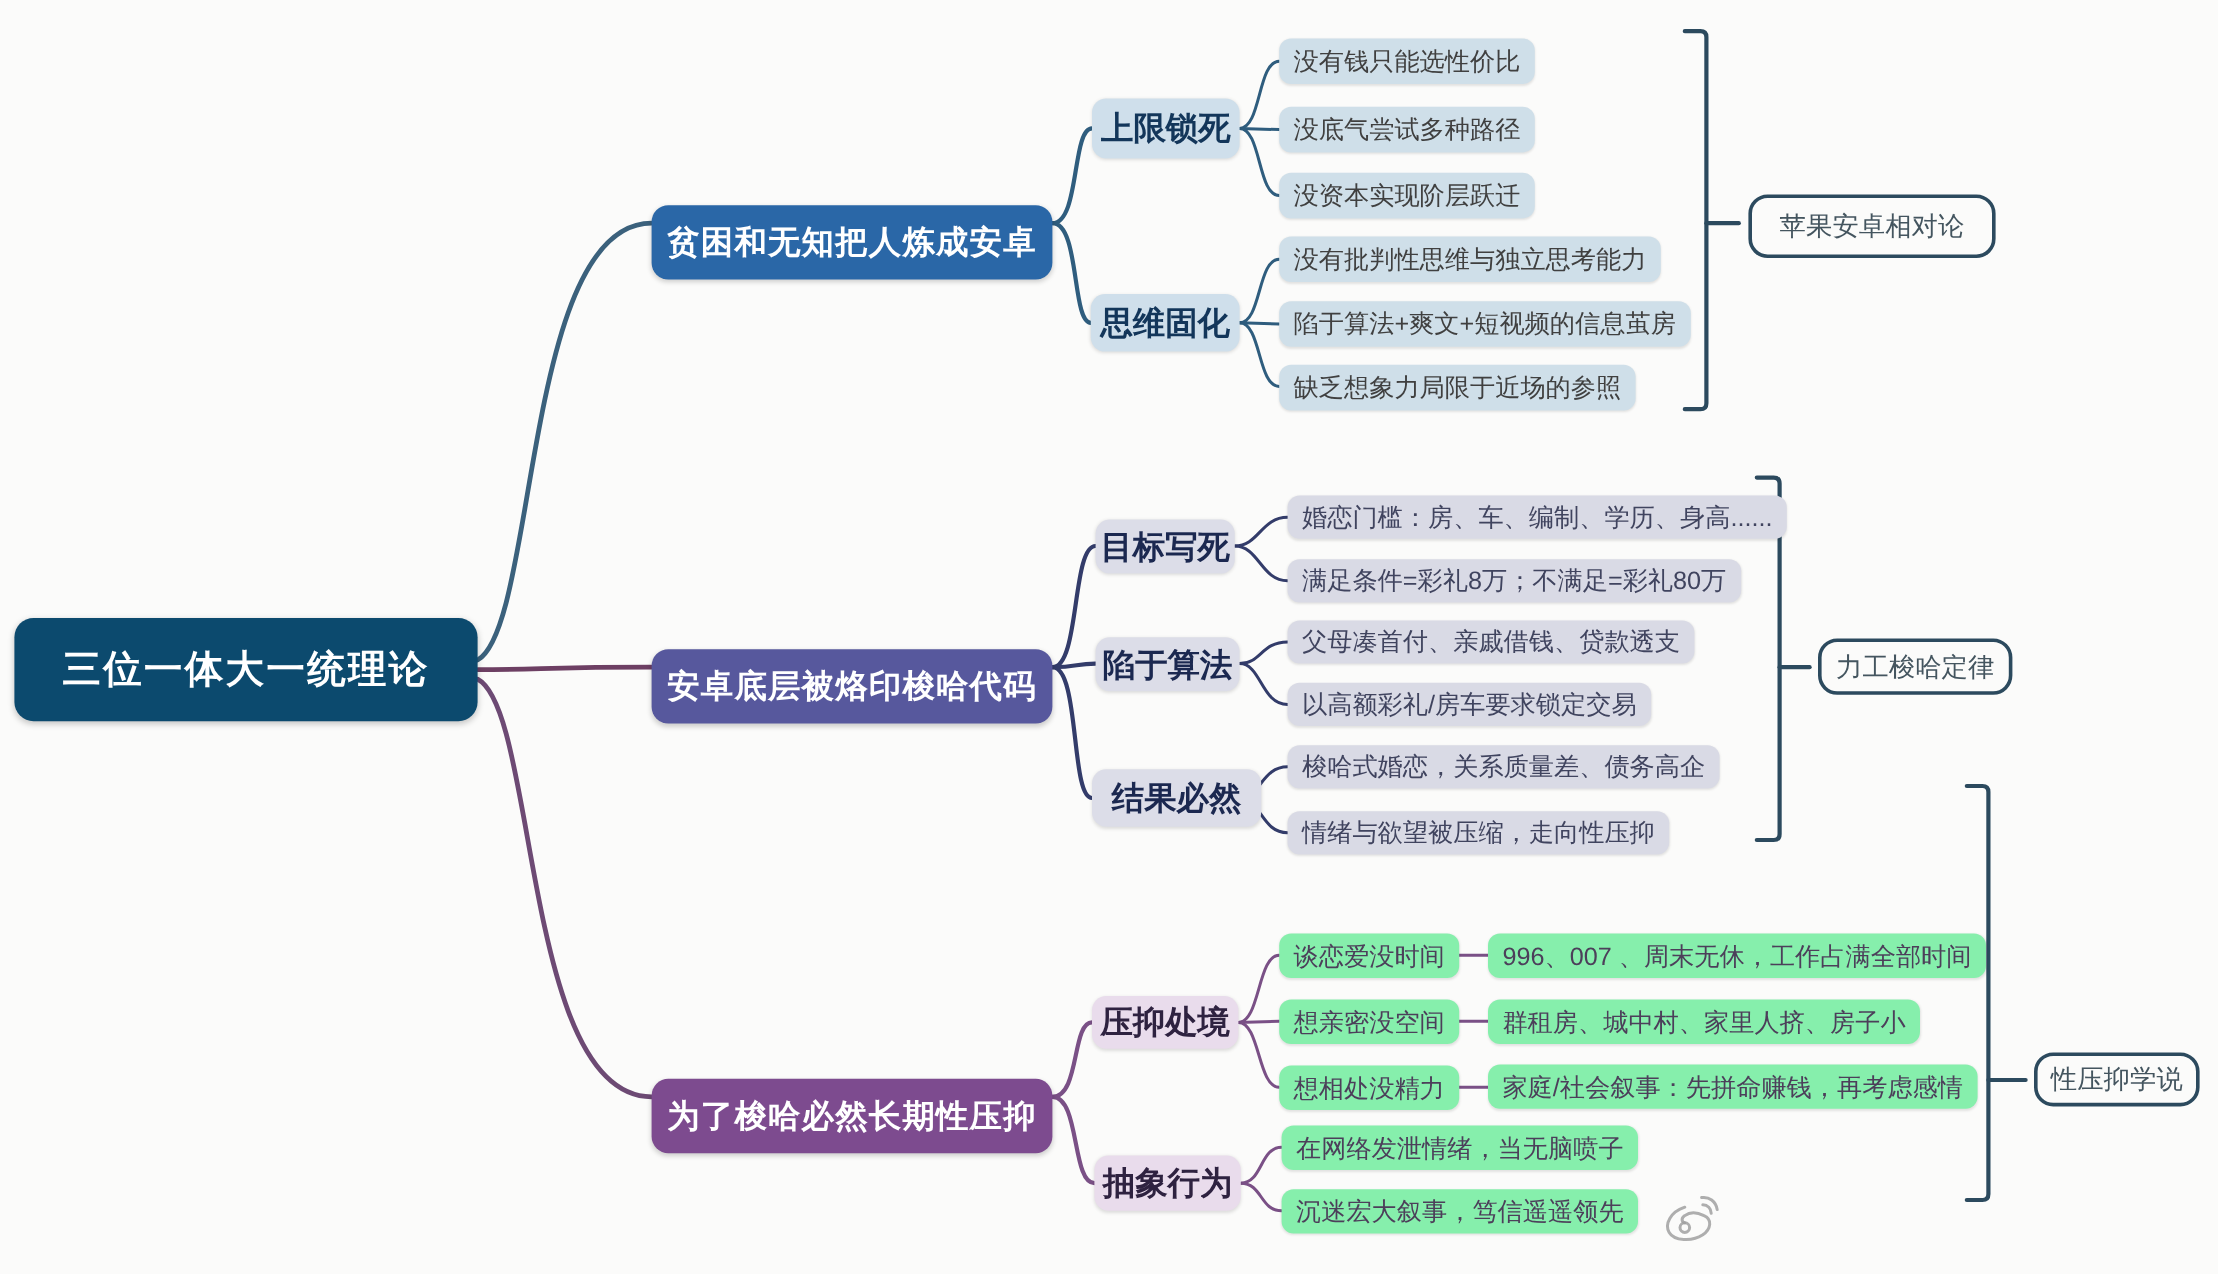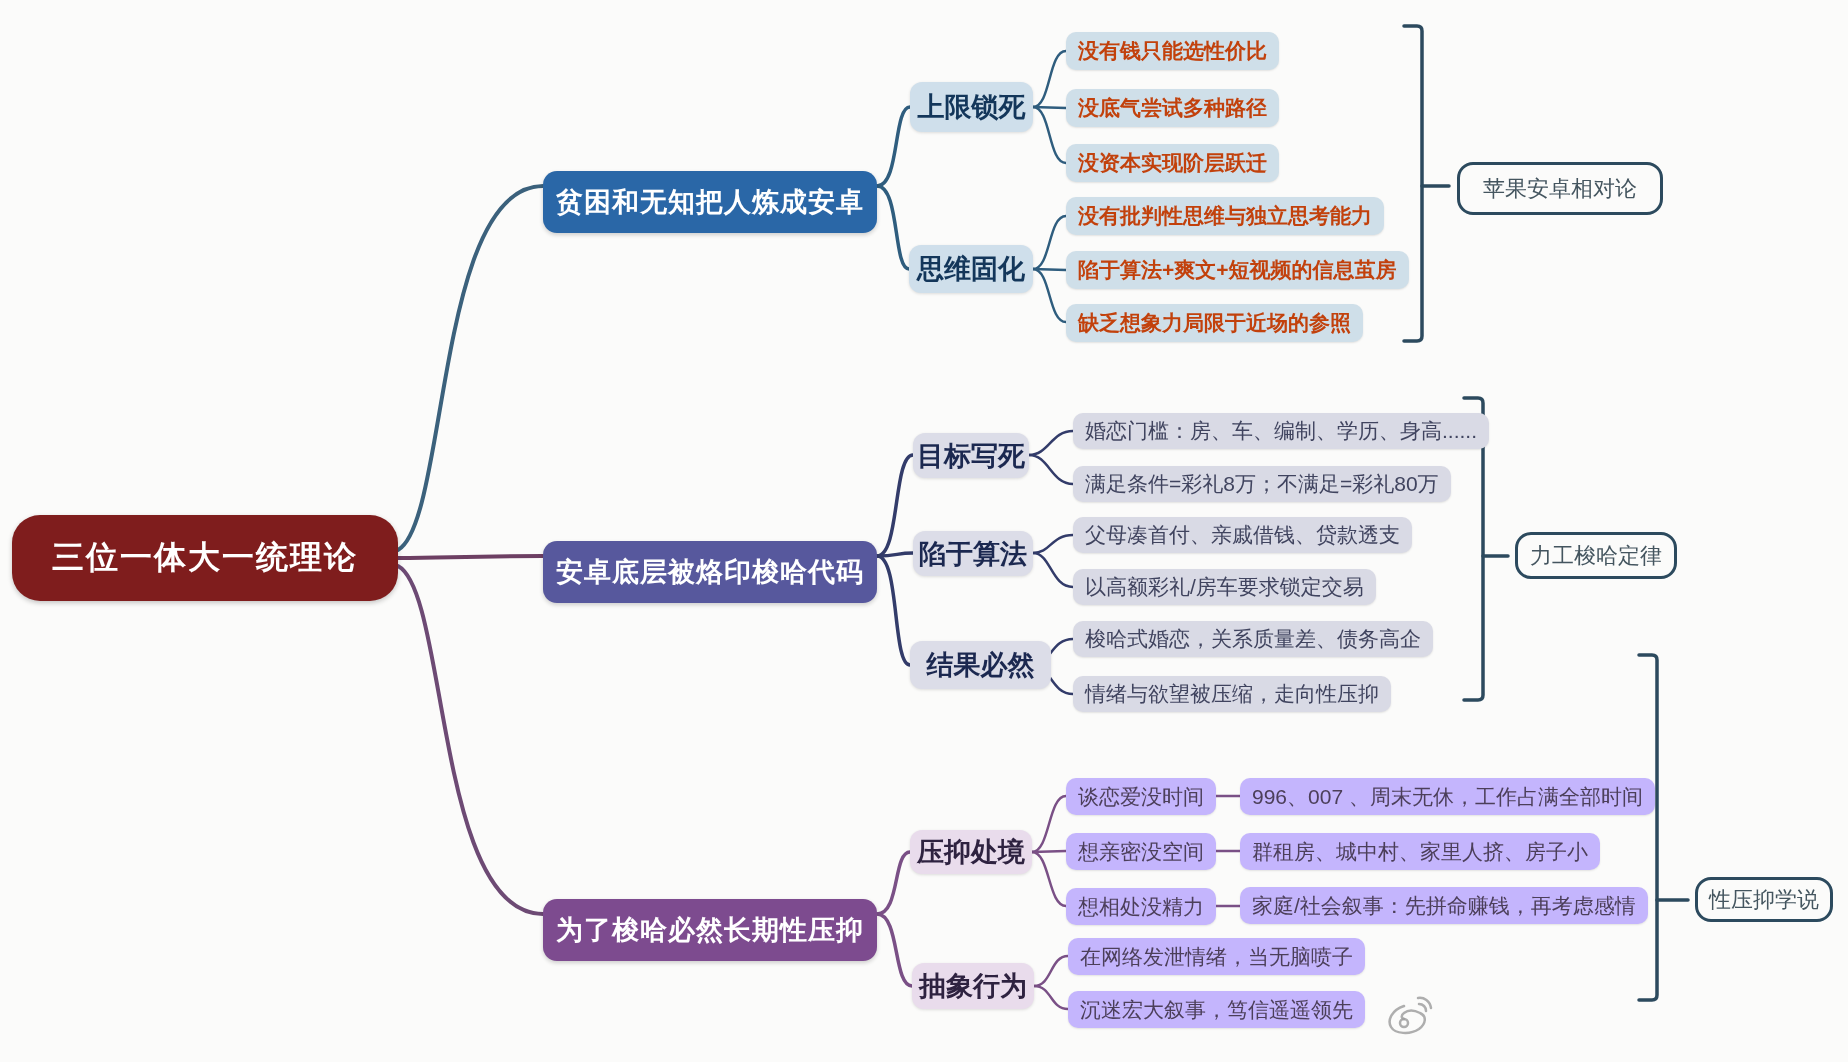--- a/index.html
+++ b/index.html
@@ -3,34 +3,34 @@
 <meta charset="utf-8">
 <style>
   html,body{margin:0;padding:0;background:#fbfbfa;}
   .canvas{position:relative;width:1848px;height:1062px;background:#fbfbfa;overflow:hidden;
           font-family:"Liberation Sans","DejaVu Sans",sans-serif;}
   svg.edges{position:absolute;left:0;top:0;width:1848px;height:1062px;pointer-events:none;}
   .node{position:absolute;display:flex;align-items:center;justify-content:center;
         white-space:nowrap;box-sizing:border-box;}
   .main{color:#fff;font-weight:bold;font-size:27px;border-radius:14px;
         box-shadow:0 2px 4px rgba(0,0,0,.18);letter-spacing:1px;margin-top:16px;}
-  .central{background:#7f1d1d;color:#fff;font-weight:bold;font-size:32px;border-radius:28px;
+  .central{background:#0c4a6e;color:#fff;font-weight:bold;font-size:32px;border-radius:16px;
         box-shadow:0 2px 5px rgba(0,0,0,.22);letter-spacing:2px;}
   .b1{background:#2a67a7;}
   .b2{background:#57589d;}
   .b3{background:#7d4b8f;}
   .sub{font-weight:bold;font-size:27px;border-radius:12px;box-shadow:0 1px 3px rgba(0,0,0,.12);padding:0 10px;}
   .sub.g1{background:#cfdfeb;color:#13365a;}
   .sub.g2{background:#dcdde8;color:#1b2850;}
   .sub.g3{background:#e9dcec;color:#2e2240;}
   .leaf{font-size:21px;border-radius:10px;padding:0 12px;height:38px;
         box-shadow:0 1px 2px rgba(0,0,0,.10);}
-  .leaf.g1{background:#cfdfe9;color:#c2410c;font-weight:bold;}
+  .leaf.g1{background:#cfdfe9;color:#404040;}
   .leaf.g2{background:#d9dae5;color:#40445f;height:36px;text-align:center;}
-  .leaf.g3{background:#c4b5fd;color:#4c3f5a;height:37px;}
+  .leaf.g3{background:#86efac;color:#4c3f5a;height:37px;}
   .annot{position:absolute;display:flex;align-items:center;justify-content:center;
          border:3px solid #2c4a5e;border-radius:16px;background:#fbfbfa;color:#44555f;
          font-size:22px;white-space:nowrap;box-sizing:border-box;}
   .watermark{position:absolute;left:1382px;top:986px;display:flex;align-items:flex-start;gap:24px;
          pointer-events:none;flex-direction:column;}
   .watermark .wm-text{font-size:44px;letter-spacing:3px;color:rgba(255,255,255,.55);
          -webkit-text-stroke:1.5px rgba(158,158,158,.85);
          text-shadow:0 0 1px rgba(150,150,150,.6);white-space:nowrap;}
 </style>
 </head>

